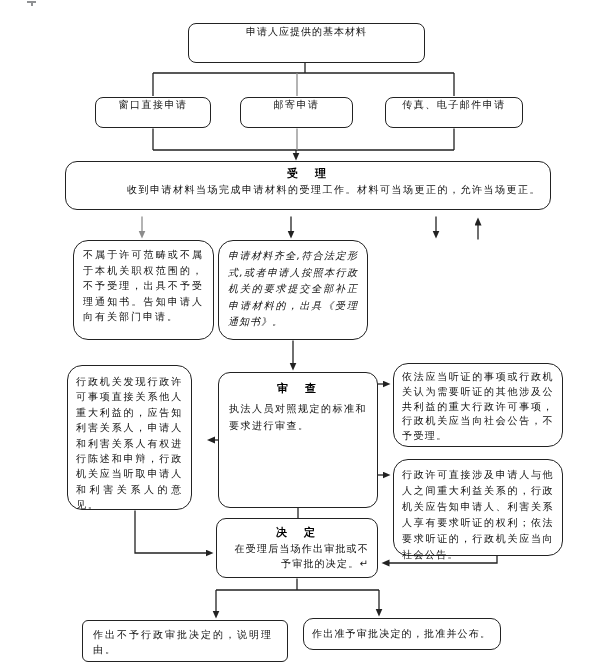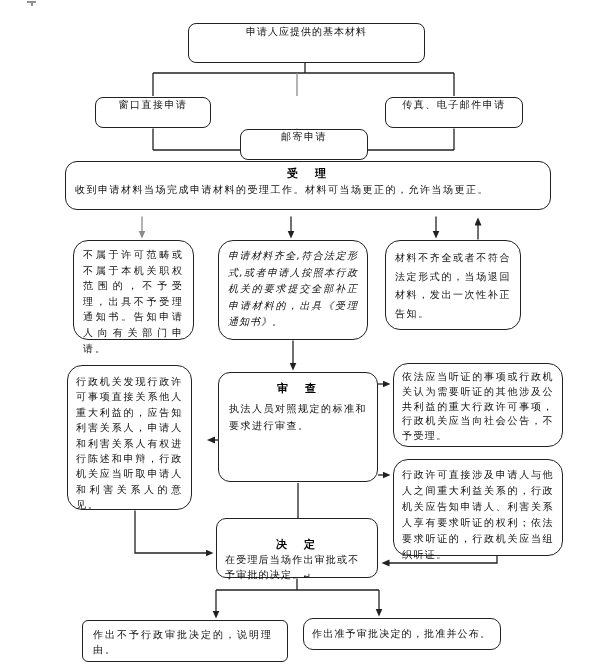--- a/index.html
+++ b/index.html
@@ -7,29 +7,29 @@
          font-family:"DejaVu Sans","Liberation Sans",sans-serif;color:#111;}
   svg.connectors{position:absolute;left:0;top:0;width:613px;height:668px;}
   .box{position:absolute;box-sizing:border-box;border:1.4px solid #222;background:#fff;}
   .r8{border-radius:8px}.r10{border-radius:10px}.r12{border-radius:12px}.r14{border-radius:15px}
   .title{font-weight:bold;font-size:11px;text-align:center;letter-spacing:3px;line-height:16px;color:#000;}
   .label{font-size:10px;letter-spacing:1.5px;}
   .center-all{display:flex;align-items:flex-start;justify-content:center;text-align:center;}
   .body{font-size:10px;letter-spacing:1px;line-height:16px;text-align:justify;}
   .pencil{position:absolute;background:#8f9193;}
   
-  #accept-box .body{padding:0 9px;letter-spacing:1.5px;text-align:left;white-space:nowrap;overflow:hidden;}
+  #accept-box .body{padding:0 9px;letter-spacing:1.5px;text-align:right;white-space:nowrap;overflow:hidden;}
   #outcome-left .body{padding:6px 9px 0;letter-spacing:2px;line-height:15.6px;}
   #outcome-mid .body{padding:7px 9px 0;letter-spacing:1px;line-height:16.5px;}
   #outcome-right .body{padding:8px 9px 0;letter-spacing:1.6px;line-height:18.5px;}
   #review-box .body{padding:3px 10px 0;letter-spacing:1.5px;line-height:17px;}
   #left-note .body{padding:8px 8px 0;letter-spacing:1.8px;line-height:15.4px;}
   #right-note-1 .body{padding:6px 8px 0;letter-spacing:1.4px;line-height:14.8px;}
   #right-note-2 .body{padding:7px 8px 0;letter-spacing:1.4px;line-height:16px;}
-  #decide-box .body{padding:0 8px;letter-spacing:1.2px;line-height:15px;text-align:left;font-family:Liberation Mono, monospace;}
+  #decide-box .body{padding:0 8px;letter-spacing:1.2px;line-height:15px;text-align:right;}
   #final-left .body{padding:6px 10px 0;letter-spacing:2px;line-height:15px;text-align:left;}
   #final-right .body{padding:0 8px;letter-spacing:1.2px;text-align:left;display:flex;align-items:center;height:100%;}
   #top-box .title{padding-top:3px;letter-spacing:1px;}
   #top-box .body{text-align:center;letter-spacing:1px;line-height:15px;}
 </style>
 </head>
 <body>
 
 <div id="stage">
 
@@ -77,59 +77,56 @@
     </g>
   </svg>
 
   <div class="box r8" id="top-box" style="left:188px;top:23px;width:237px;height:40px;">
     <div class="body">申请人应提供的基本材料</div>
   </div>
 
   <div class="box r8 center-all" style="left:95px;top:97px;width:116px;height:31px;">
     <div class="label">窗口直接申请</div>
   </div>
-  <div class="box r8 center-all" style="left:240px;top:97px;width:128px;height:31px;margin-top:32px;">
+  <div class="box r8 center-all" style="left:240px;top:97px;width:113px;height:31px;">
     <div class="label">邮寄申请</div>
   </div>
   <div class="box r8 center-all" style="left:385px;top:97px;width:138px;height:31px;">
     <div class="label">传真、电子邮件申请</div>
   </div>
 
   <div class="box r12" id="accept-box" style="left:65px;top:161px;width:486px;height:49px;padding-top:4px;">
     <div class="title">受　理</div>
     <div class="body">收到申请材料当场完成申请材料的受理工作。材料可当场更正的，允许当场更正。</div>
   </div>
 
-  <div class="box r14" id="outcome-left" style="left:73px;top:240px;width:121px;height:100px;">
+  <div class="box r14" id="outcome-left" style="left:73px;top:240px;width:141px;height:100px;">
     <div class="body">不属于许可范畴或不属于本机关职权范围的，不予受理，出具不予受理通知书。告知申请人向有关部门申请。</div>
   </div>
   <div class="box r14" id="outcome-mid" style="left:218px;top:240px;width:150px;height:100px;font-style:italic;">
     <div class="body">申请材料齐全,符合法定形式,或者申请人按照本行政机关的要求提交全部补正申请材料的，出具《受理通知书》。</div>
   </div>
-  <div class="box r14" id="outcome-right" style="left:385px;top:240px;width:136px;height:90px;">
-    <div class="body">材料不齐全或者不符合法定形式的，当场退回材料，发出一次性补正告知。</div>
-  </div>
 
-  <div class="box r12" id="review-box" style="left:218px;top:372px;width:160px;height:110px;padding-top:8px;">
+  <div class="box r12" id="review-box" style="left:218px;top:372px;width:160px;height:136px;padding-top:8px;">
     <div class="title">审　查</div>
     <div class="body">执法人员对照规定的标准和要求进行审查。</div>
   </div>
 
   <div class="box r14" id="left-note" style="left:67px;top:365px;width:125px;height:145px;">
     <div class="body">行政机关发现行政许可事项直接关系他人重大利益的，应告知利害关系人，申请人和利害关系人有权进行陈述和申辩，行政机关应当听取申请人和利害关系人的意见。</div>
   </div>
 
   <div class="box r14" id="right-note-1" style="left:393px;top:363px;width:170px;height:84px;">
     <div class="body">依法应当听证的事项或行政机关认为需要听证的其他涉及公共利益的重大行政许可事项，行政机关应当向社会公告，不予受理。</div>
   </div>
   <div class="box r14" id="right-note-2" style="left:393px;top:459px;width:170px;height:97px;">
-    <div class="body">行政许可直接涉及申请人与他人之间重大利益关系的，行政机关应告知申请人、利害关系人享有要求听证的权利；依法要求听证的，行政机关应当组织听证。</div>
+    <div class="body">行政许可直接涉及申请人与他人之间重大利益关系的，行政机关应告知申请人、利害关系人享有要求听证的权利；依法要求听证的，行政机关应当向社会公告。</div>
   </div>
 
-  <div class="box r10" id="decide-box" style="left:216px;top:518px;width:162px;height:60px;padding-top:18px;">
+  <div class="box r10" id="decide-box" style="left:216px;top:518px;width:162px;height:60px;padding-top:6px;">
     <div class="title">决　定</div>
     <div class="body">在受理后当场作出审批或不予审批的决定。↵</div>
   </div>
 
   <div class="box r10" id="final-left" style="left:82px;top:620px;width:206px;height:42px;border-radius:6px;">
     <div class="body">作出不予行政审批决定的，说明理由。</div>
   </div>
   <div class="box r10" id="final-right" style="left:303px;top:618px;width:198px;height:32px;">
     <div class="body">作出准予审批决定的，批准并公布。</div>
   </div>

